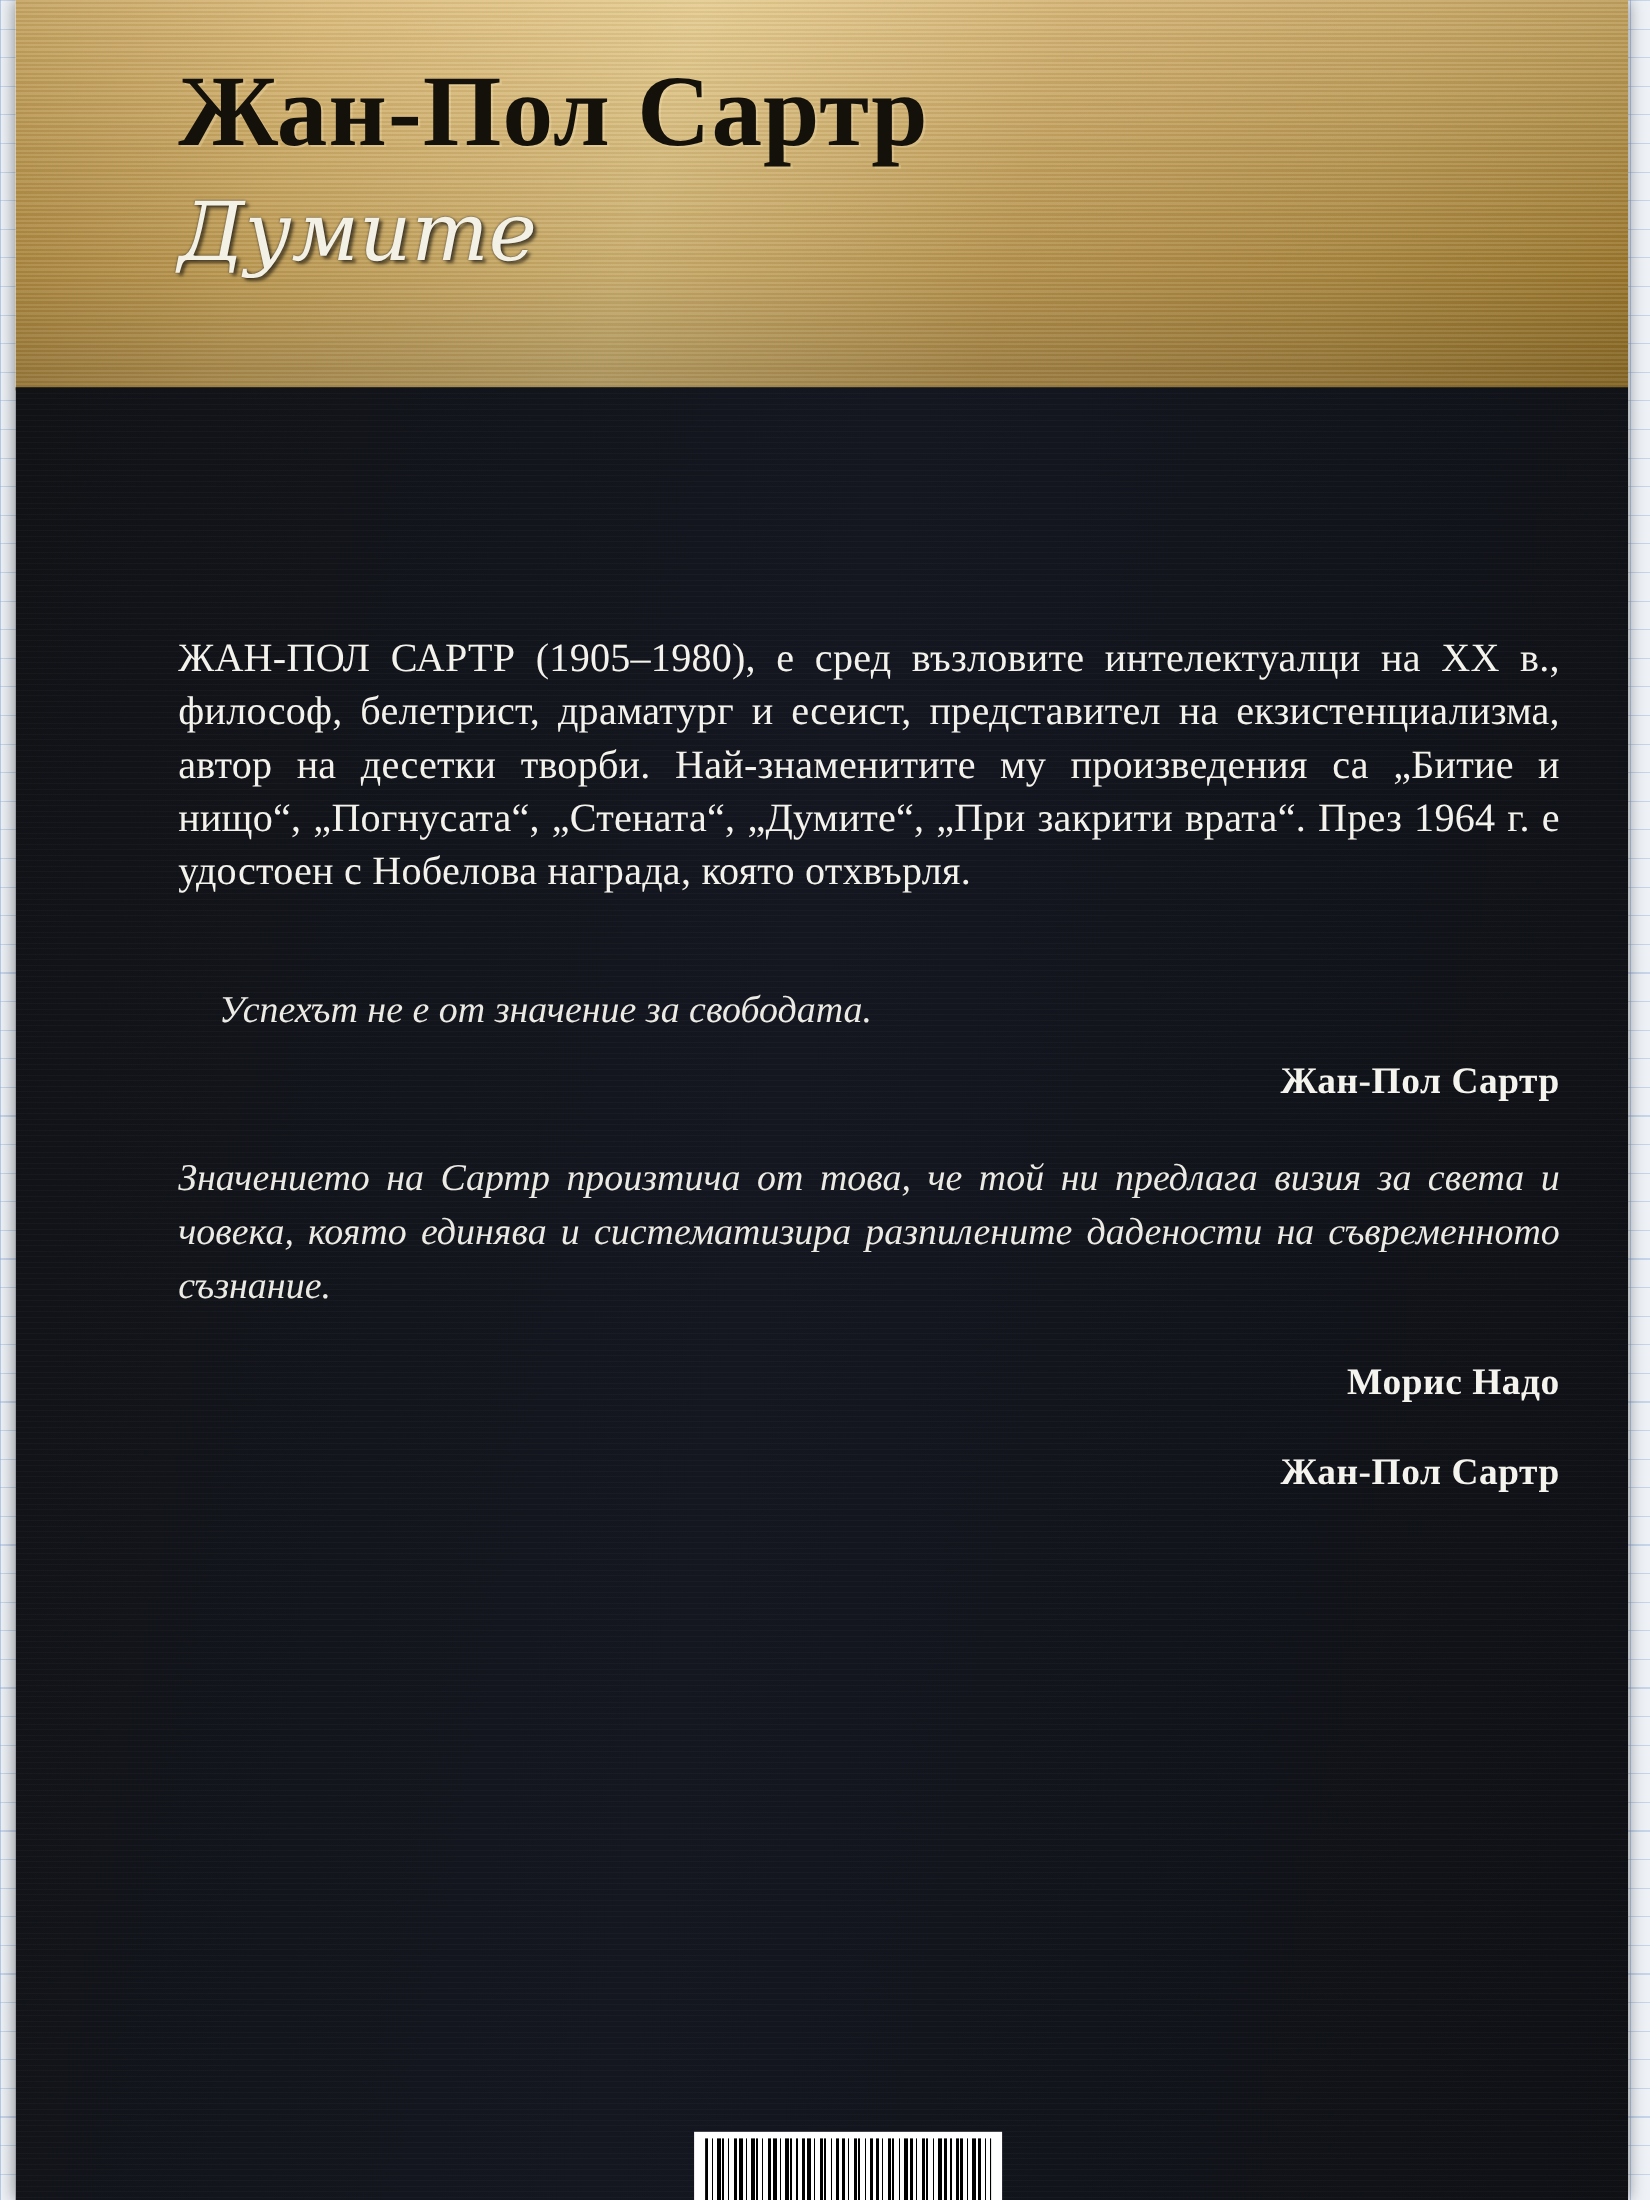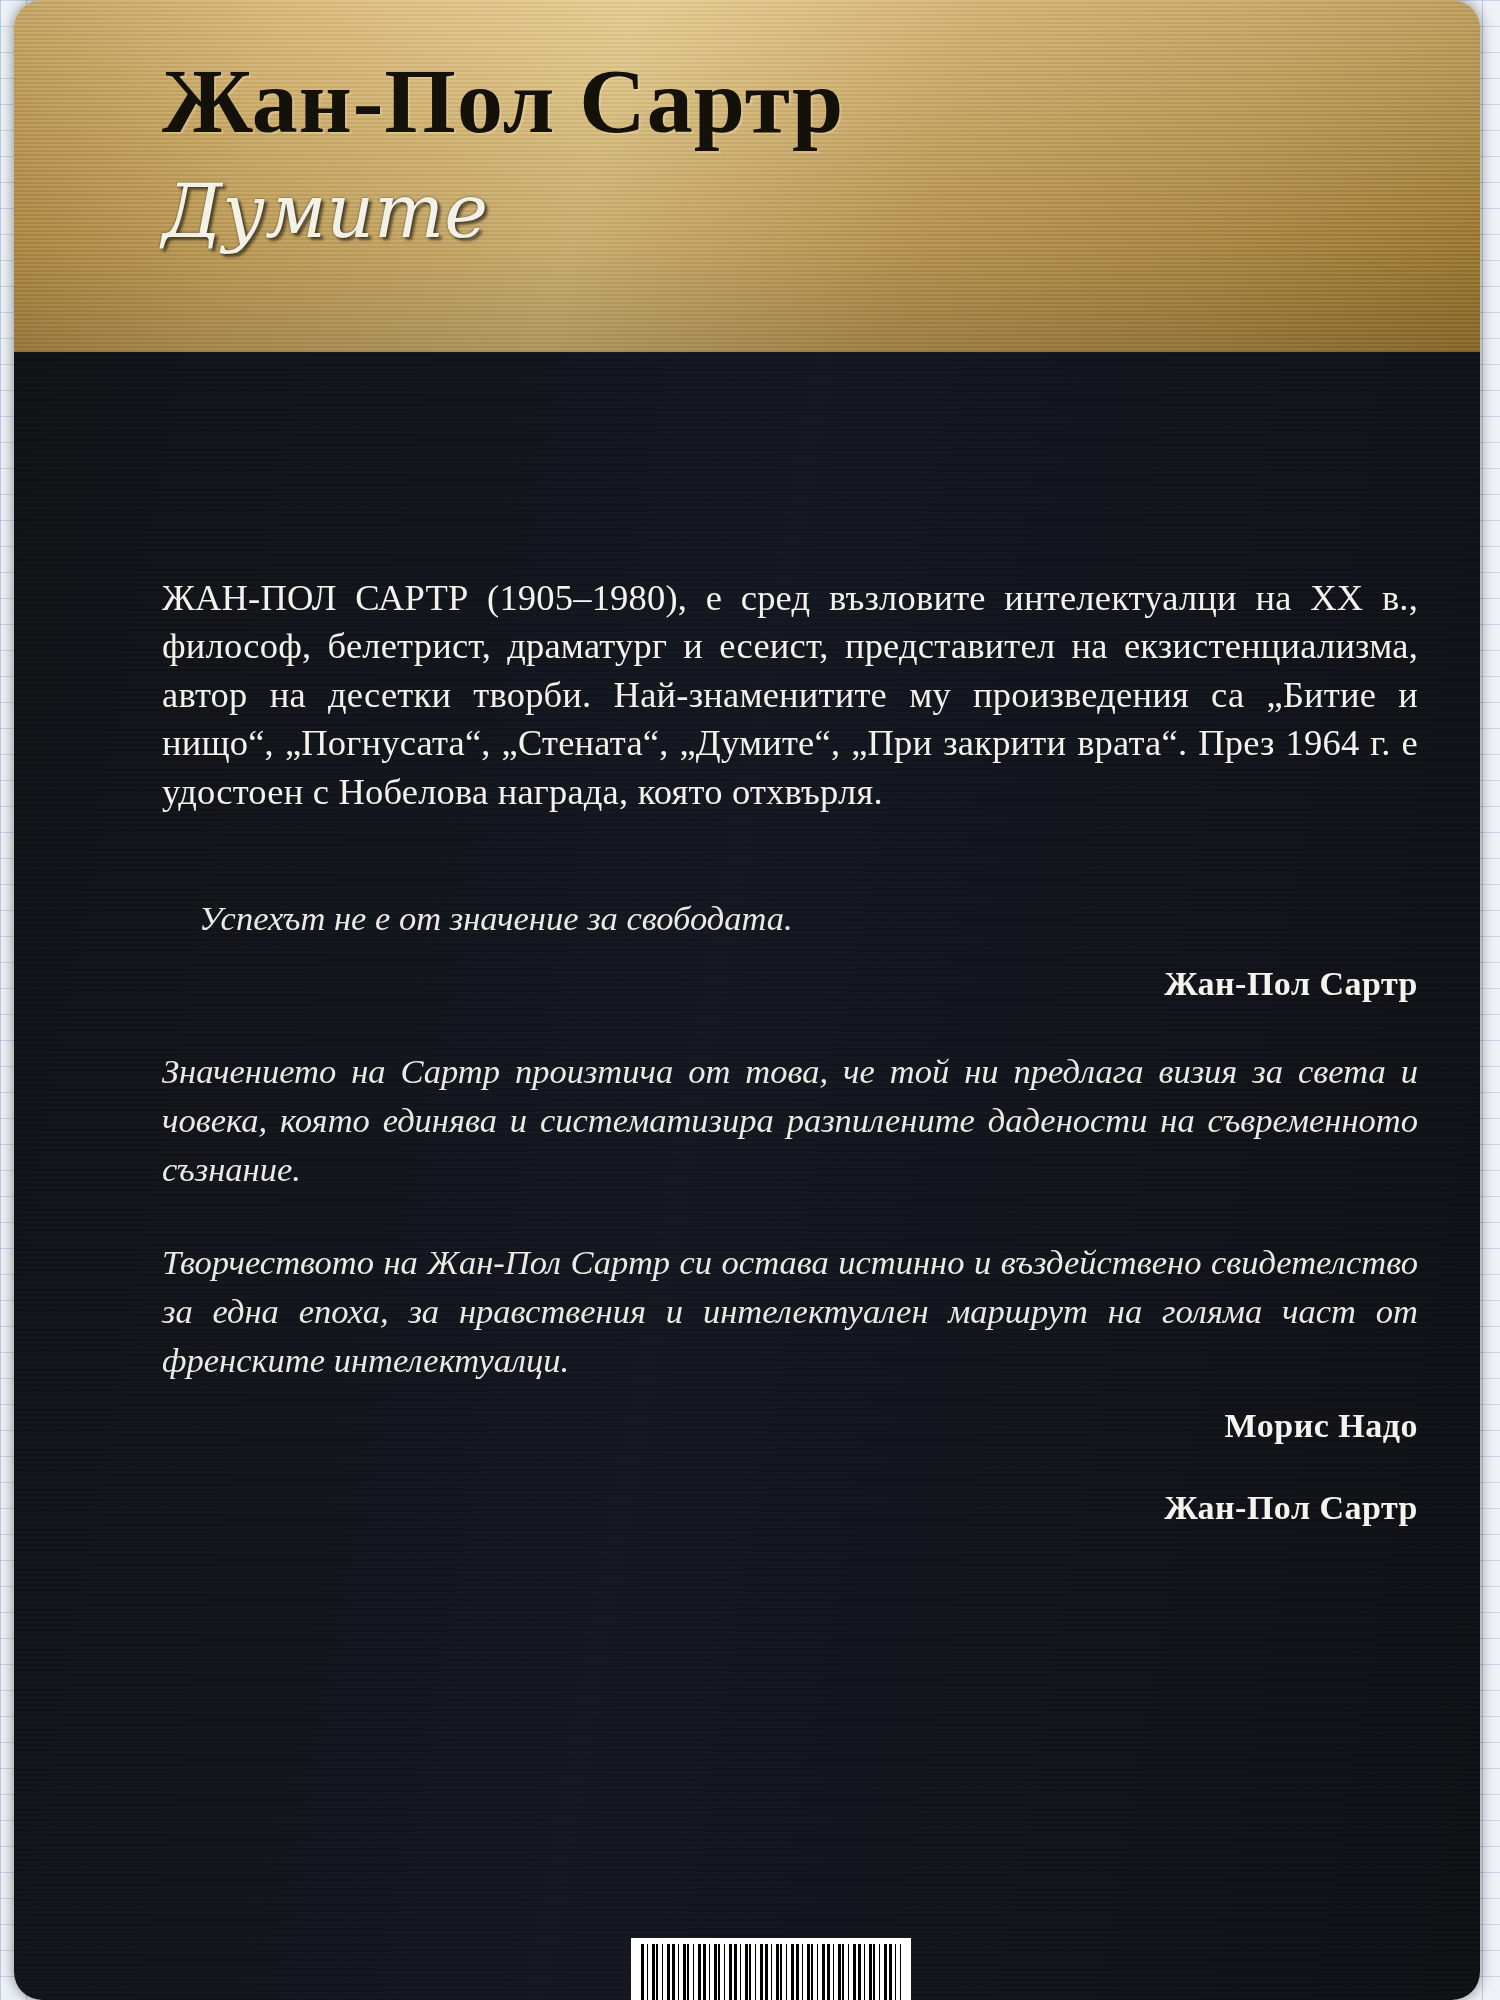--- a/index.html
+++ b/index.html
@@ -27,21 +27,20 @@
 
   
   .book {
     position: absolute;
     left: 14px;
     top: 0px;
     width: 1466px;
     height: 2000px;
     box-shadow: 0 0 14px rgba(0,0,0,0.45);
     overflow: hidden;
-    border-radius: 28px;
   }
 
   
   .gold-band {
     position: absolute;
     left: 0;
     top: 0;
     width: 100%;
     height: 352px;
     background:
@@ -184,21 +183,20 @@
       <div class="quote-block first">
         <div class="quote-text">Успехът не е от значение за свободата.</div>
         <div class="quote-attr">Жан-Пол Сартр</div>
       </div>
 
       <div class="quote-block">
         <div class="quote-text">Значението на Сартр произтича от това, че той ни предлага визия за света и човека, която единява и систематизира разпилените дадености на съвременното съзнание.</div>
       </div>
 
       <div class="quote-block">
-        <div class="quote-text">Творчеството на Жан-Пол Сартр си остава истинно и въздействено свидетелство за една епоха, за нравствения и интелектуален маршрут на голяма част от френските интелектуалци.</div>
         <div class="quote-attr">Морис Надо</div>
       </div>
 
       <div class="quote-block">
         <div class="quote-attr">Жан-Пол Сартр</div>
       </div>
 
     </div>
 
     <div class="barcode-wrap">

